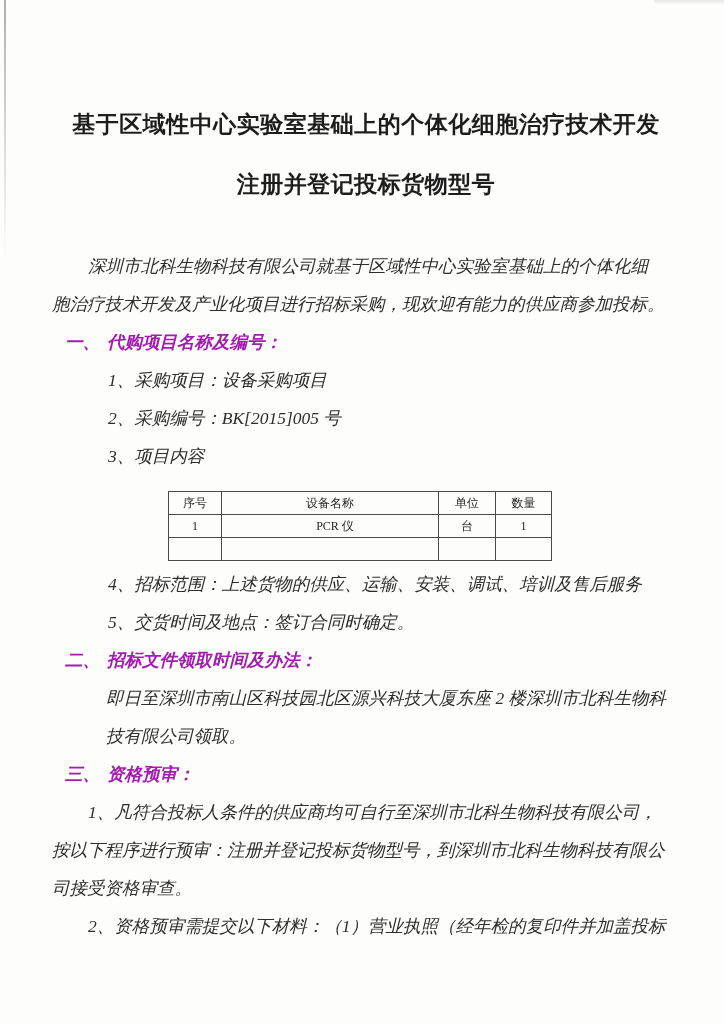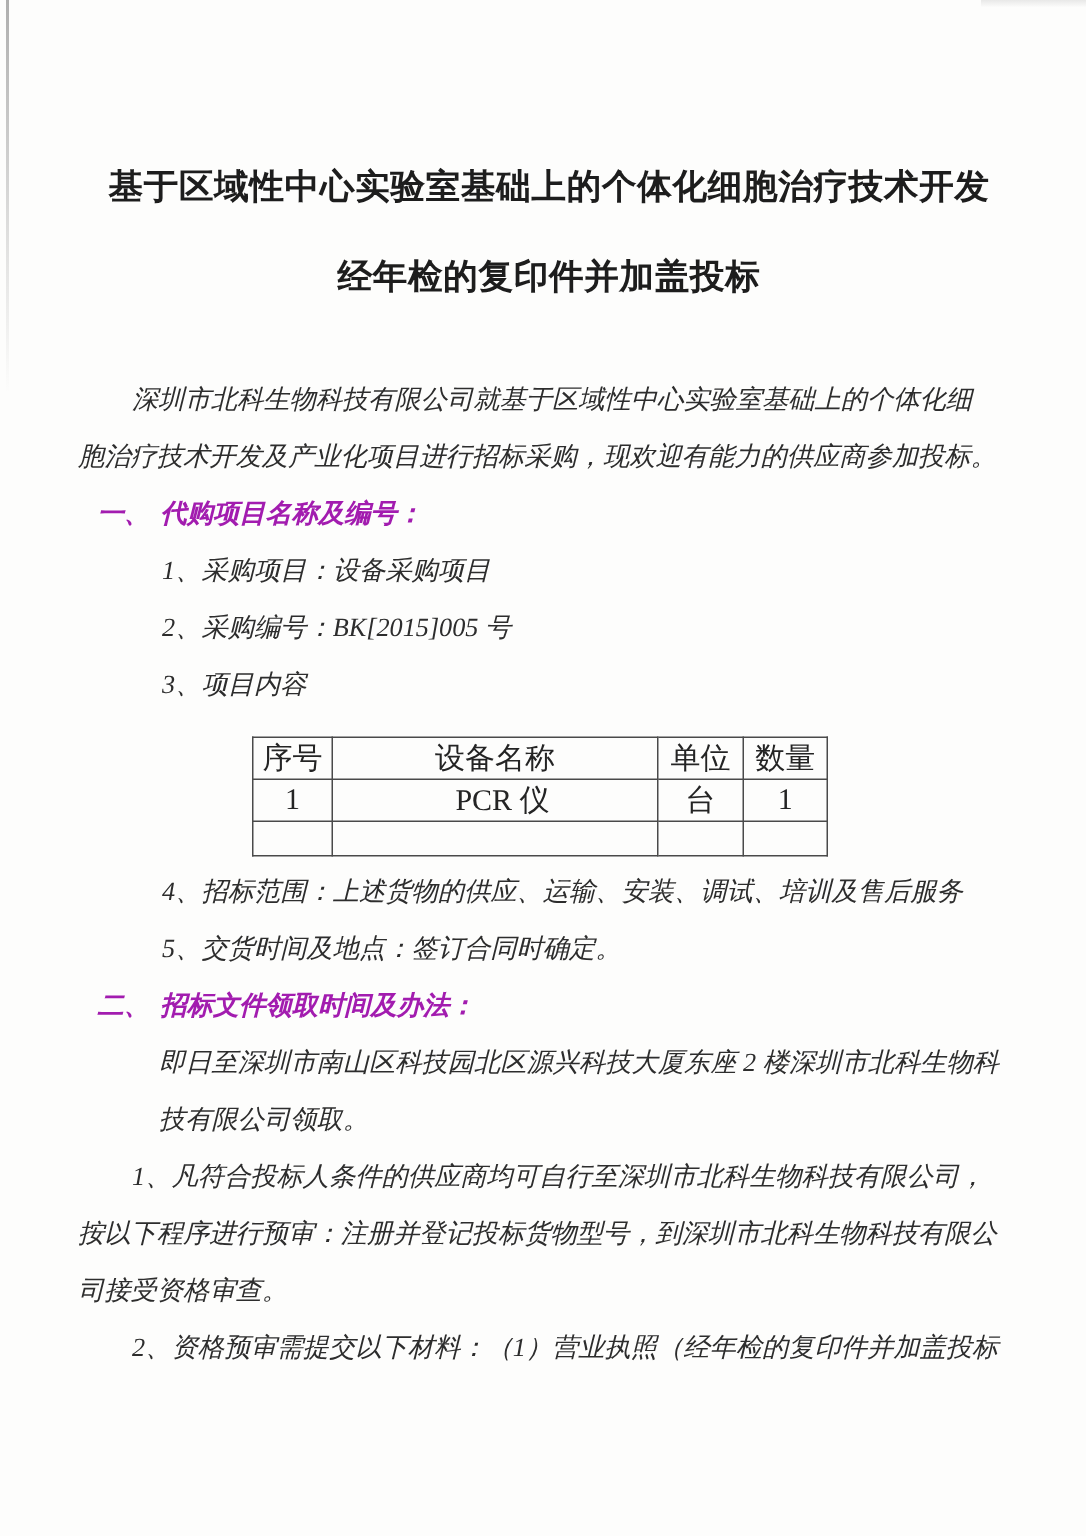--- a/index.html
+++ b/index.html
@@ -77,21 +77,21 @@
   .sec-num {
     display: inline-block;
     width: 42px;
   }
   .block-ind {
     padding-left: 54px;
   }
   table.items {
     border-collapse: collapse;
     margin: 16px 0 4px 116px;
-    font-size: 20px;
+    font-size: 12px;
     color: #242424;
     table-layout: fixed;
   }
   table.items th,
   table.items td {
     border: 1px solid #4a4a4a;
     text-align: center;
     font-weight: 400;
     padding: 0;
     overflow: hidden;
@@ -111,21 +111,21 @@
 <body>
 
 <div class="page">
   <div class="edge-line"></div>
   <div class="corner-smudge"></div>
 
   <div class="content">
 
     <div>
       <div class="title-line">基于区域性中心实验室基础上的个体化细胞治疗技术开发</div>
-      <div class="title-line second">经年检的复印件并加盖投标</div>
+      <div class="title-line second">注册并登记投标货物型号</div>
     </div>
 
     <div class="flow">
 
       <div class="bline indent2">深圳市北科生物科技有限公司就基于区域性中心实验室基础上的个体化细</div>
       <div class="bline">胞治疗技术开发及产业化项目进行招标采购，现欢迎有能力的供应商参加投标。</div>
 
       <div class="bline sec">
         <span class="sec-num">一、</span><span>代购项目名称及编号：</span>
       </div>
@@ -162,20 +162,23 @@
       <div class="bline item">4、招标范围：上述货物的供应、运输、安装、调试、培训及售后服务</div>
       <div class="bline item">5、交货时间及地点：签订合同时确定。</div>
 
       <div class="bline sec">
         <span class="sec-num">二、</span><span>招标文件领取时间及办法：</span>
       </div>
 
       <div class="bline block-ind">即日至深圳市南山区科技园北区源兴科技大厦东座 2 楼深圳市北科生物科</div>
       <div class="bline block-ind">技有限公司领取。</div>
 
+      <div class="bline sec">
+        <span class="sec-num">三、</span><span>资格预审：</span>
+      </div>
 
       <div class="bline indent2">1、凡符合投标人条件的供应商均可自行至深圳市北科生物科技有限公司，</div>
       <div class="bline">按以下程序进行预审：注册并登记投标货物型号，到深圳市北科生物科技有限公</div>
       <div class="bline">司接受资格审查。</div>
 
       <div class="bline indent2">2、资格预审需提交以下材料：（1）营业执照（经年检的复印件并加盖投标</div>
 
     </div>
   </div>
 </div>

